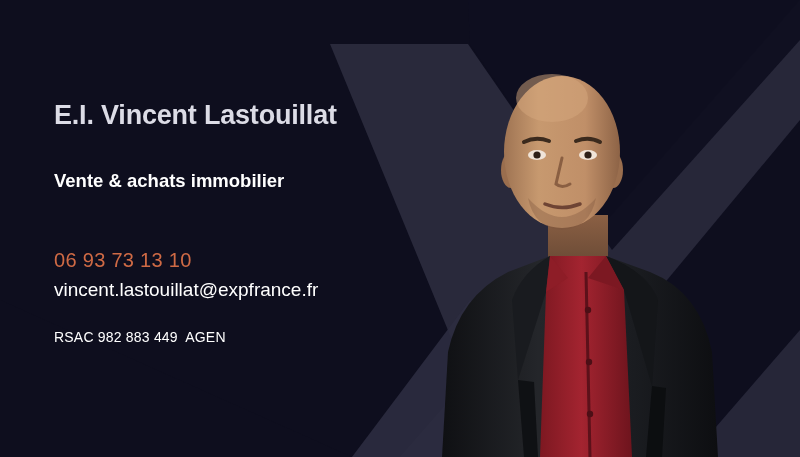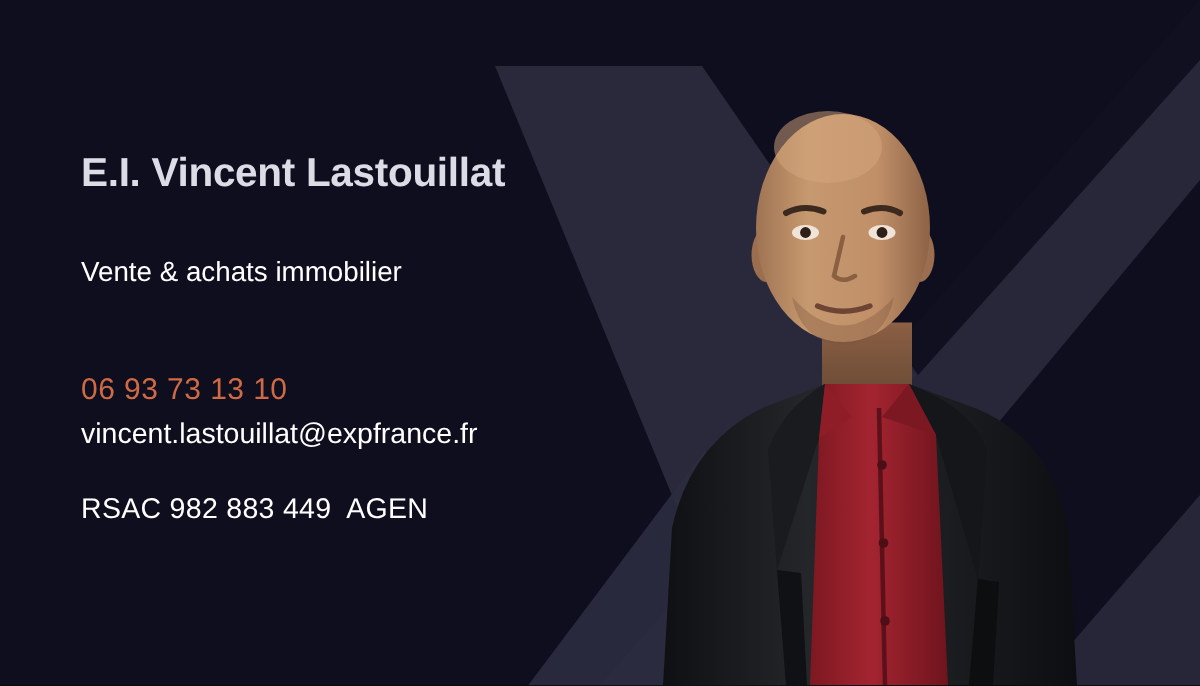--- a/index.html
+++ b/index.html
@@ -5,21 +5,21 @@
   html, body {
     margin: 0;
     padding: 0;
     background: #0e0e1e;
   }
   #card {
     position: relative;
     width: 800px;
     height: 457px;
     overflow: hidden;
-    background: #000000;
+    background: #4c1d95;
     font-family: "Liberation Sans", sans-serif;
     -webkit-font-smoothing: antialiased;
   }
 
   
   #bg-pattern {
     position: absolute;
     inset: 0;
     width: 800px;
     height: 457px;
@@ -50,21 +50,21 @@
     font-weight: bold;
     letter-spacing: -0.2px;
     color: #dcdce6;
     white-space: nowrap;
   }
   .subtitle {
     position: absolute;
     top: 168px;
     left: 0;
     font-size: 18.5px;
-    font-weight: normal;
+    font-weight: bold;
     line-height: 25px;
     color: #ffffff;
     white-space: nowrap;
   }
   .phone {
     position: absolute;
     top: 249px;
     left: 0;
     font-size: 20px;
     font-weight: normal;
@@ -78,21 +78,21 @@
     left: 0;
     font-size: 19px;
     font-weight: normal;
     color: #ffffff;
     white-space: nowrap;
   }
   .rsac {
     position: absolute;
     top: 329px;
     left: 0;
-    font-size: 19px;
+    font-size: 14px;
     font-weight: normal;
     letter-spacing: 0.2px;
     color: #ffffff;
     white-space: pre;
   }
 </style>
 </head>
 <body>
 
 <div id="card">

